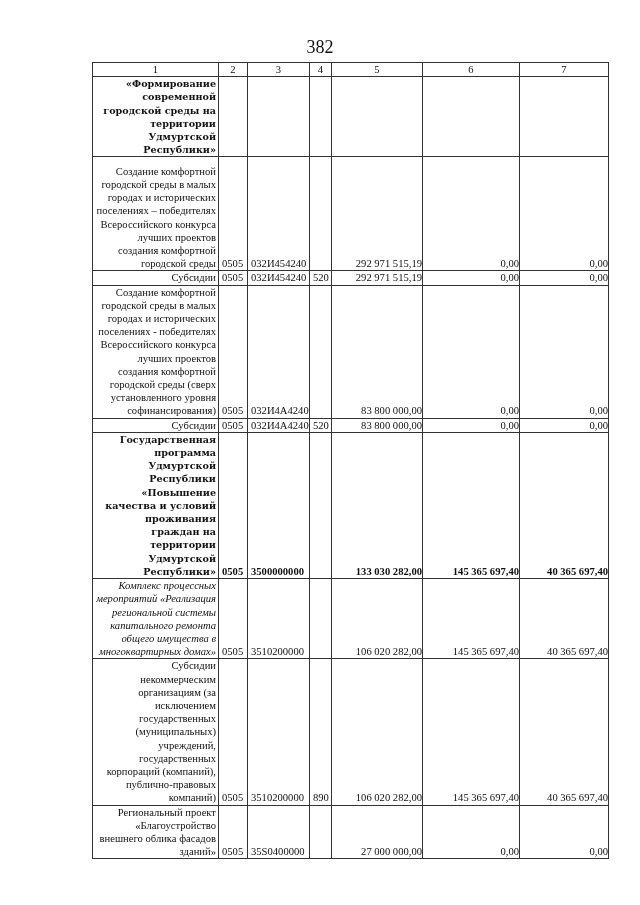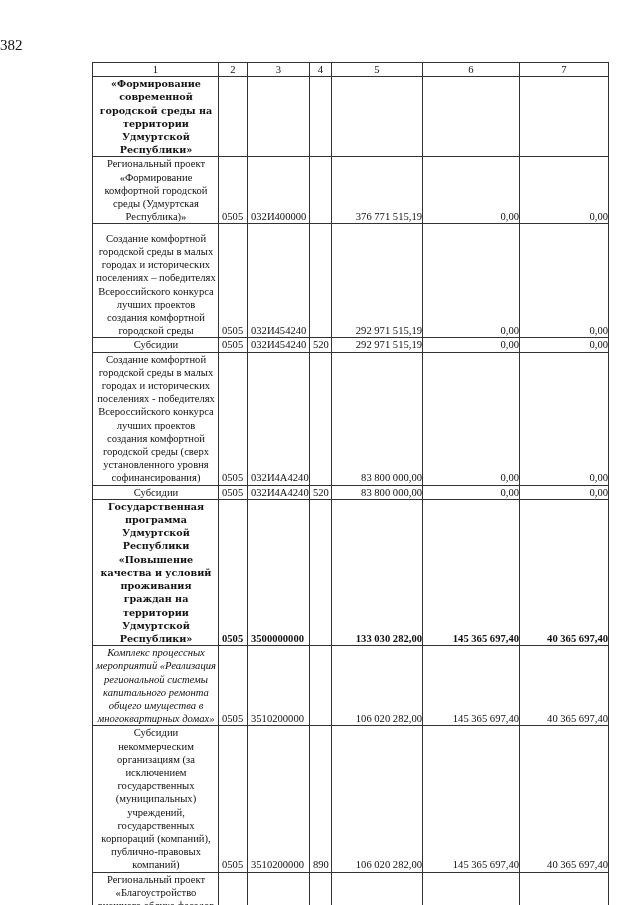--- a/index.html
+++ b/index.html
@@ -1,25 +1,25 @@
 <!DOCTYPE html>
 <html><head>
 <meta charset="utf-8">
 <style>
   html, body { margin: 0; padding: 0; background: #ffffff; }
   body { width: 640px; height: 905px; position: relative; overflow: hidden;
          font-family: "DejaVu Serif", "Liberation Serif", serif; color: #111; }
-  .page-number { position: absolute; top: 37px; left: 0; width: 640px; 
-                 font-size: 15px; font-family: "Liberation Serif", serif; }
+  .page-number { position: absolute; top: 37px; left: 0; width: 640px; text-align: center;
+                 font-size: 18px; font-family: "Liberation Serif", serif; }
   table.budget { position: absolute; top: 62px; left: 92px; border-collapse: collapse;
                  table-layout: fixed; width: 516px; font-family: "Liberation Serif", serif;
                  font-size: 10.6px; line-height: 13.2px; }
   table.budget td { border: 1px solid #333; padding: 0 2px 0 3px; vertical-align: bottom; overflow: hidden; }
   table.budget tr.head td { text-align: center; vertical-align: middle; height: 12px; padding: 0; }
-  td.c1 { text-align: center; }
+  td.c1 { text-align: right; }
   td.c2, td.c3, td.c4 { text-align: left; white-space: nowrap; }
   td.num { text-align: right; white-space: nowrap; padding-right: 0 !important; }
   tr.bold td.c1, tr.bold td.num, tr.bold td.c2, tr.bold td.c3 { font-weight: bold; }
   tr.bold td.c1 { font-family: "DejaVu Serif", serif; font-size: 9.6px; }
 </style>
 </head>
 <body>
 
 <div class="page-number">382</div>
 
@@ -44,29 +44,20 @@
       <td>7</td>
     </tr>
   <tr class="bold">
         <td class="c1" style="height: 64px;">«Формирование современной городской среды на территории Удмуртской Республики»</td>
         <td class="c2"></td>
         <td class="c3"></td>
         <td class="c4"></td>
         <td class="num"></td>
         <td class="num"></td>
         <td class="num"></td>
-      </tr>
-      <tr>
-        <td class="c1" style="height: 59px;">Региональный проект «Формирование комфортной городской среды (Удмуртская Республика)»</td>
-        <td class="c2">0505</td>
-        <td class="c3">032И400000</td>
-        <td class="c4"></td>
-        <td class="num">376 771 515,19</td>
-        <td class="num">0,00</td>
-        <td class="num">0,00</td>
       </tr>
       <tr>
         <td class="c1" style="height: 113px;">Создание комфортной городской среды в малых городах и исторических поселениях – победителях Всероссийского конкурса лучших проектов создания комфортной городской среды</td>
         <td class="c2">0505</td>
         <td class="c3">032И454240</td>
         <td class="c4"></td>
         <td class="num">292 971 515,19</td>
         <td class="num">0,00</td>
         <td class="num">0,00</td>
       </tr>

